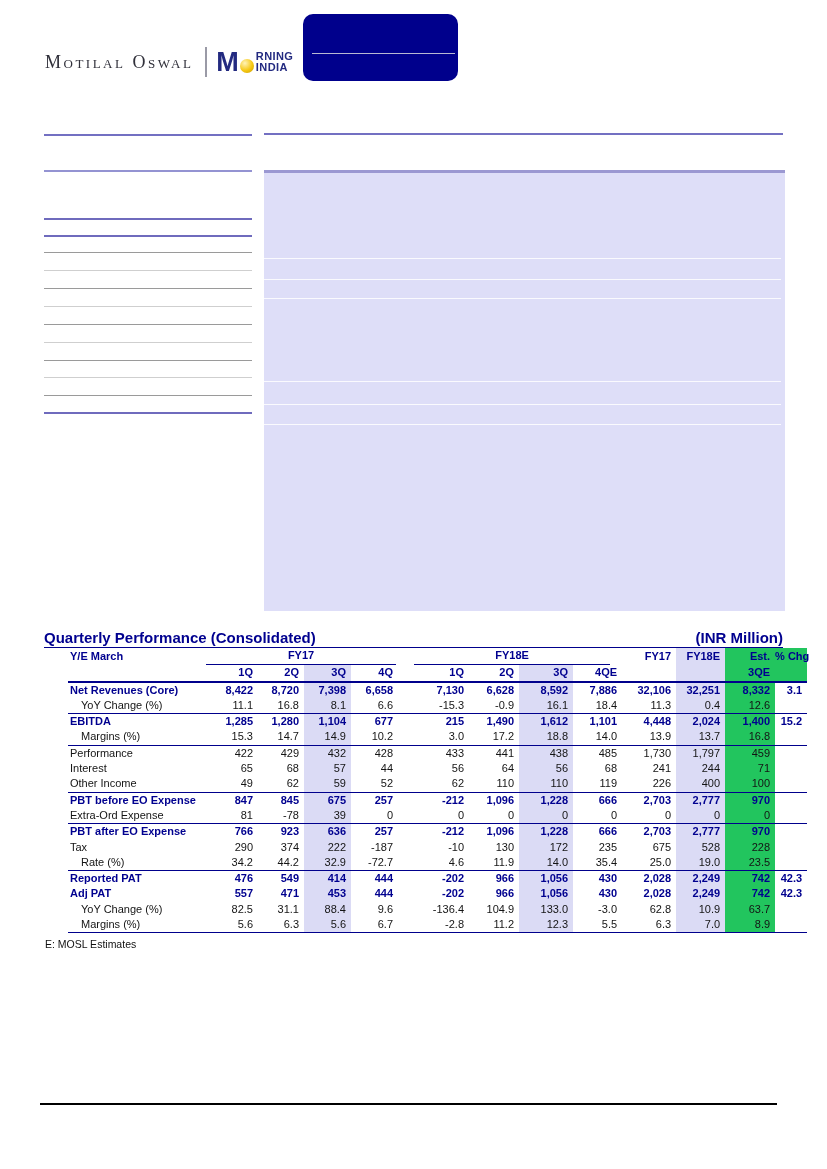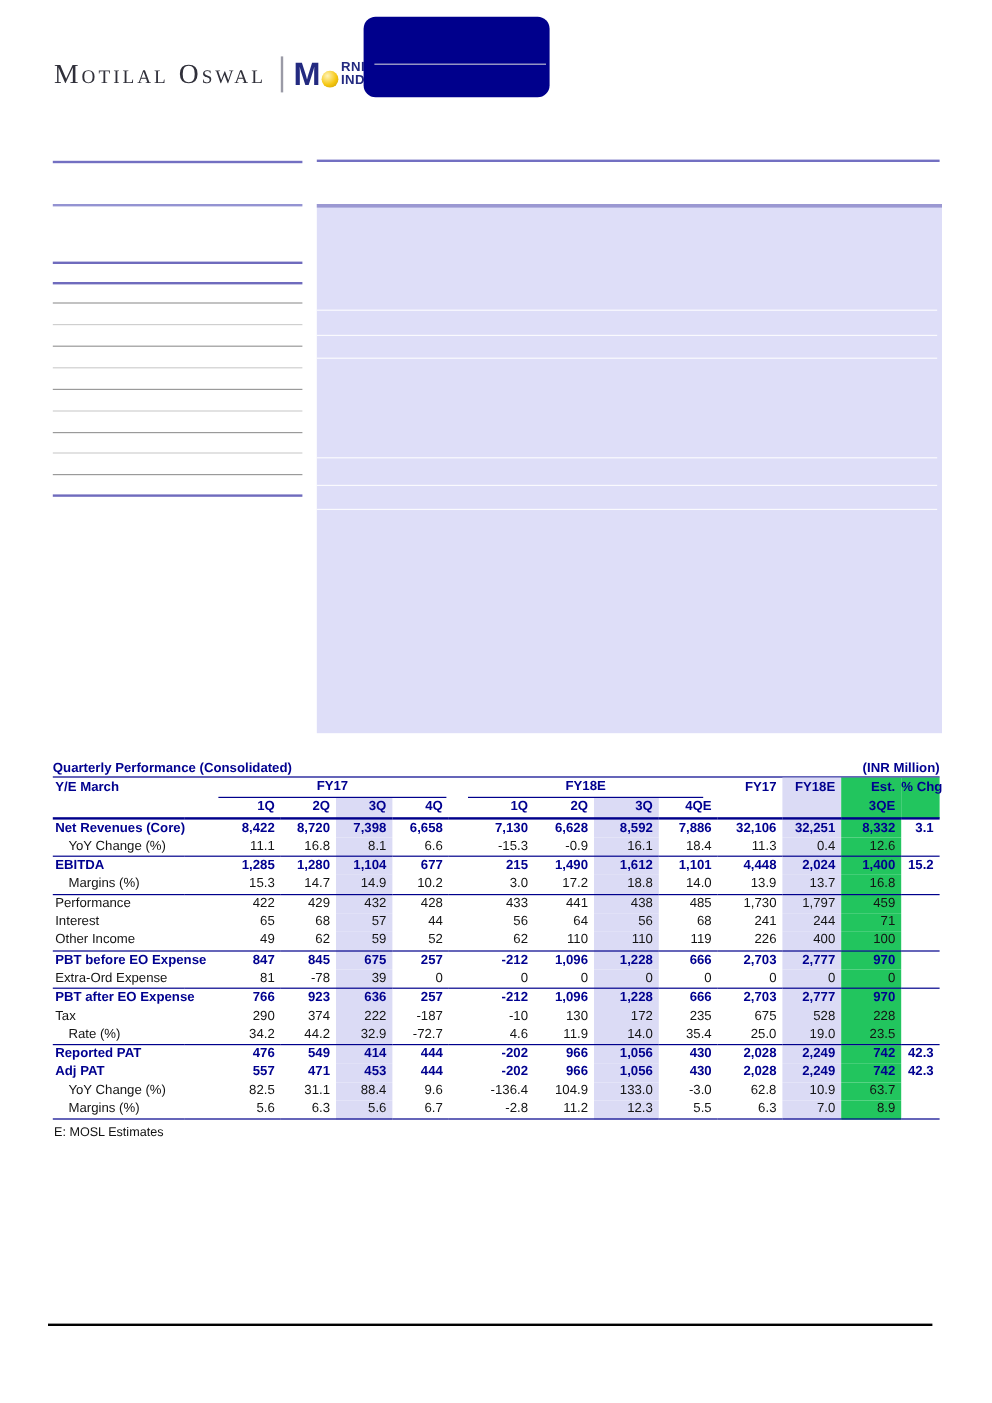--- a/index.html
+++ b/index.html
@@ -2,21 +2,21 @@
 <html><head>
 <meta charset="utf-8">
 <style>
   html,body{margin:0;padding:0;}
   body{width:827px;height:1169px;position:relative;background:#ffffff;
        font-family:"Liberation Sans",sans-serif;color:#111;overflow:hidden;}
 
   
   .logo-row{position:absolute;left:45px;top:40px;height:44px;display:flex;align-items:center;}
   .wordmark{font-family:"Liberation Serif",serif;font-variant:small-caps;font-weight:500;
-            font-size:23px;letter-spacing:2.5px;color:#30303a;white-space:nowrap;}
+            font-size:18px;letter-spacing:2.5px;color:#30303a;white-space:nowrap;}
   .logo-div{width:2px;height:30px;background:#9a9aa6;margin:0 9px 0 12px;}
   .mi{display:flex;align-items:center;}
   .mi-m{font-size:27px;font-weight:bold;color:#232a80;line-height:26px;}
   .mi-ball{width:14px;height:14px;border-radius:50%;margin:8px 1px 0 1px;
            background:radial-gradient(circle at 35% 30%,#fff3b8,#f6c813 55%,#c69a00);}
   .mi-stack{display:flex;flex-direction:column;line-height:11px;margin-left:1px;}
   .mi-stack span{font-size:11px;font-weight:bold;color:#232a80;letter-spacing:.4px;}
 
   .banner{position:absolute;left:303px;top:14px;width:155px;height:67px;border-radius:10px;
           background:#00008c;}
@@ -27,22 +27,22 @@
 
   
   .panel{position:absolute;left:264px;top:170px;width:521px;height:441px;
          background:#dedef8;border-top:3px solid #9b98d2;box-sizing:border-box;}
   .panel .wline{position:absolute;left:0;right:4px;height:1px;background:rgba(255,255,255,.85);}
 
   
   .tblwrap{position:absolute;left:44px;top:631px;width:739px;}
   .tbl-title{display:flex;justify-content:space-between;align-items:flex-end;
              height:15px;border-bottom:1.5px solid #00008c;padding-bottom:1px;}
-  .tbl-title span{font-size:11px;font-weight:bold;color:#00008f;}
-  table{border-collapse:collapse;table-layout:fixed;width:739px;margin-top:0;}
+  .tbl-title span{font-size:15px;font-weight:bold;color:#00008f;}
+  table{border-collapse:collapse;table-layout:fixed;width:739px;margin-top:0;margin-left:24px;}
   th,td{font-size:11px;line-height:15.3px;height:15.3px;padding:0;white-space:nowrap;
         overflow:visible;}
   th{color:#00008f;font-weight:bold;}
   .lbl{text-align:left;padding-left:2px;}
   .ind{padding-left:13px;}
   .num{text-align:right;padding-right:5px;}
   .grp{text-align:center;}
   .grp span{display:block;border-bottom:1.5px solid #00008c;padding-bottom:1px;}
   .g17{margin-left:28px;margin-right:2px;}
   .g18{margin-left:16px;margin-right:12px;}

